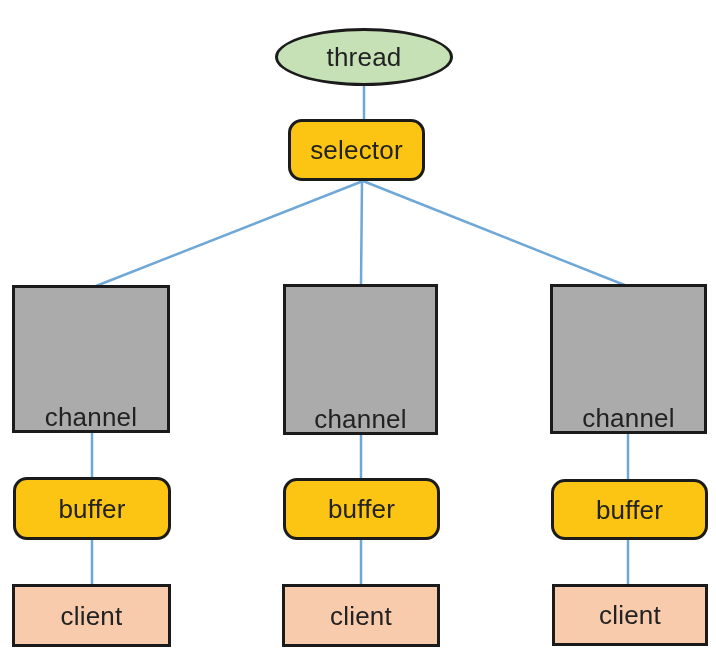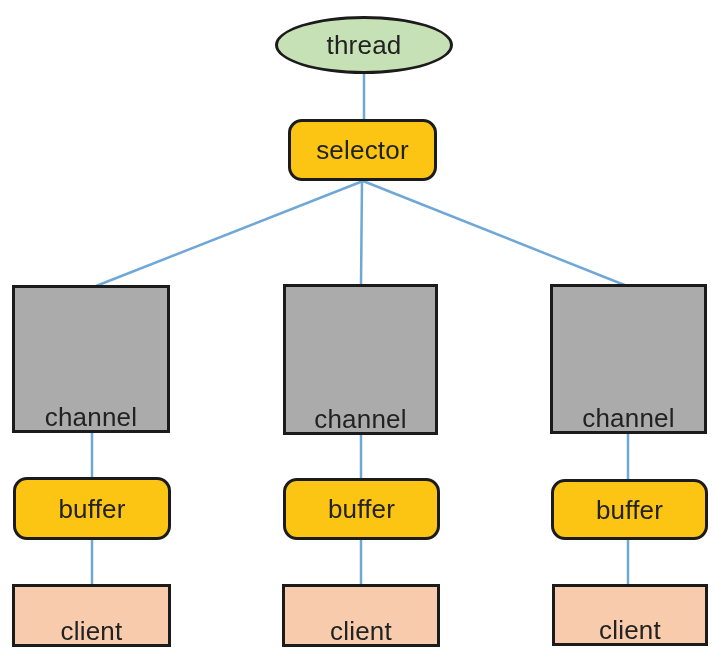--- a/index.html
+++ b/index.html
@@ -47,26 +47,25 @@
   .rounded {
     background: var(--selector-fill, #fcc513);
     border-radius: 14px;
   }
   .channel {
     background: var(--channel-fill, #ababab);
     align-items: flex-end;
   }
   .client {
     background: var(--client-fill, #f8cbad);
-    align-items: flex-end;
   }
 
   
-  .n-thread   { left: 275px; top: 16px;  width: 178px; height: 58px; }
-  .n-selector { left: 288px; top: 119px; width: 149px; height: 62px; }
+  .n-thread   { left: 275px; top: 28px;  width: 178px; height: 58px; }
+  .n-selector { left: 288px; top: 119px; width: 137px; height: 62px; }
 
   .n-channel-1 { left: 12px;  top: 285px; width: 158px; height: 148px; }
   .n-channel-2 { left: 283px; top: 284px; width: 155px; height: 151px; }
   .n-channel-3 { left: 550px; top: 284px; width: 157px; height: 150px; }
 
   .n-buffer-1 { left: 13px;  top: 477px; width: 158px; height: 63px; }
   .n-buffer-2 { left: 283px; top: 478px; width: 157px; height: 62px; }
   .n-buffer-3 { left: 551px; top: 479px; width: 157px; height: 61px; }
 
   .n-client-1 { left: 12px;  top: 584px; width: 159px; height: 63px; }

